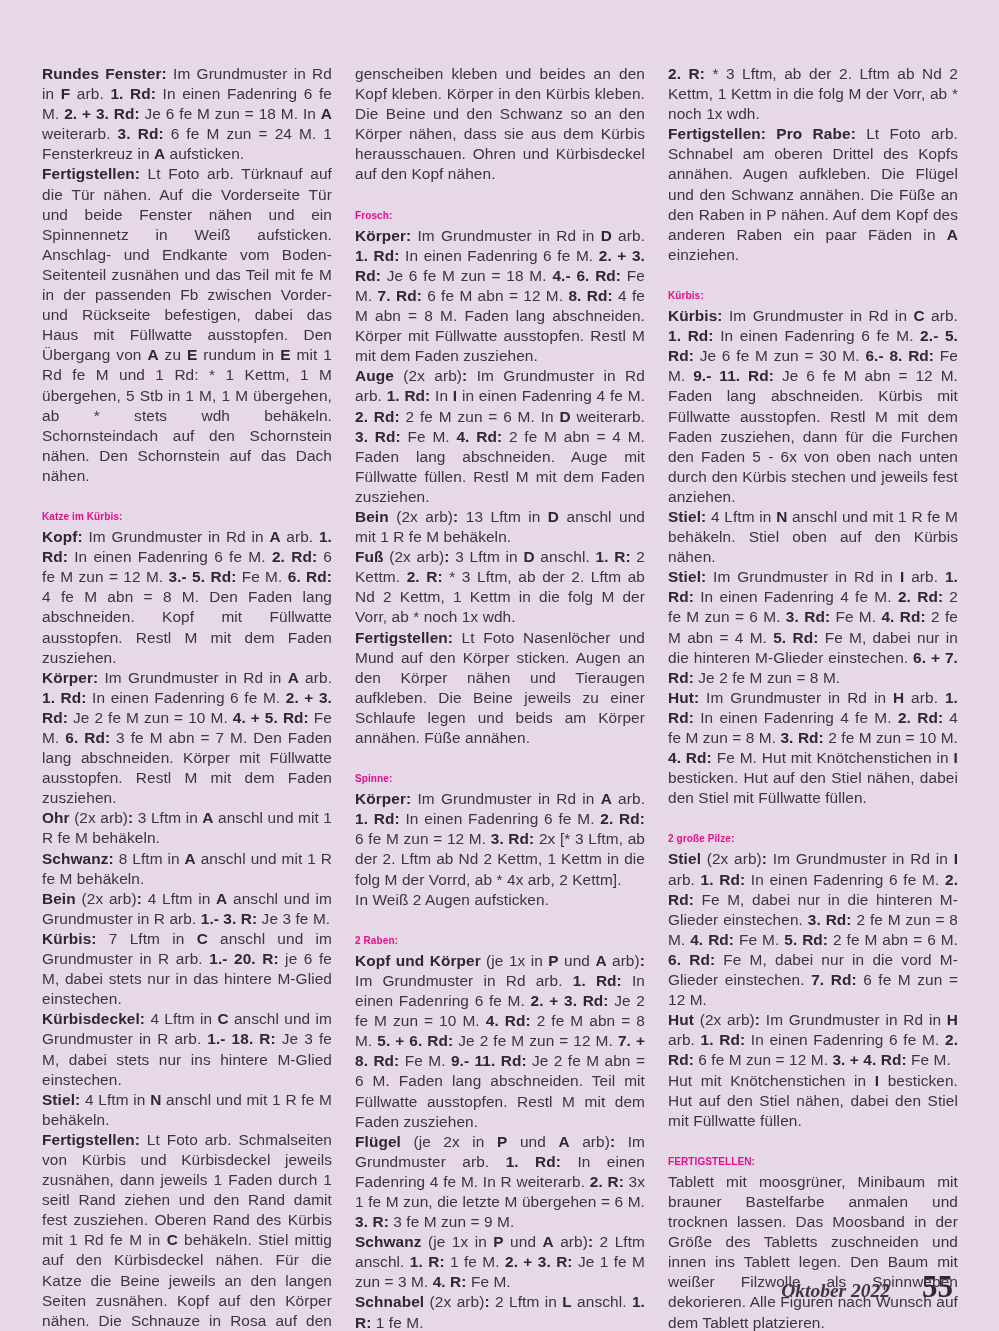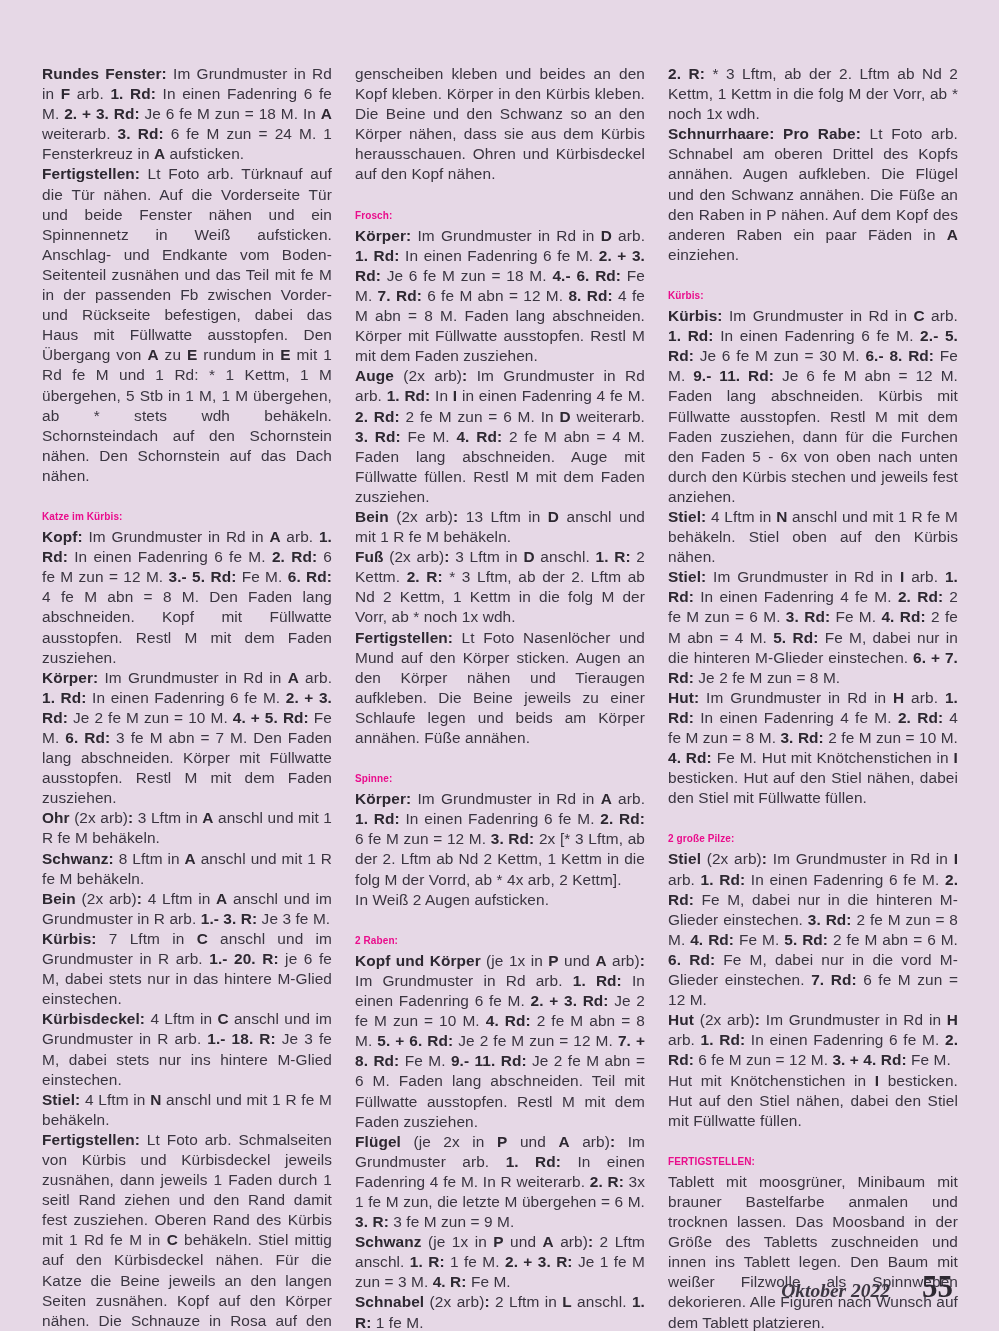--- a/index.html
+++ b/index.html
@@ -90,21 +90,21 @@
         <div class="para"><b>Körper:</b> Im Grundmuster in Rd in <b>A</b> arb. <b>1. Rd:</b> In einen Fadenring 6 fe M. <b>2. Rd:</b> 6 fe M zun = 12 M. <b>3. Rd:</b> 2x [* 3 Lftm, ab der 2. Lftm ab Nd 2 Kettm, 1 Kettm in die folg M der Vorrd, ab * 4x arb, 2 Kettm].</div>
         <div class="para">In Weiß 2 Augen aufsticken.</div>
         <div class="heading">2 Raben:</div>
         <div class="para"><b>Kopf und Körper</b> (je 1x in <b>P</b> und <b>A</b> arb)<b>:</b> Im Grundmuster in Rd arb. <b>1. Rd:</b> In einen Fadenring 6 fe M. <b>2. + 3. Rd:</b> Je 2 fe M zun = 10 M. <b>4. Rd:</b> 2 fe M abn = 8 M. <b>5. + 6. Rd:</b> Je 2 fe M zun = 12 M. <b>7. + 8. Rd:</b> Fe M. <b>9.- 11. Rd:</b> Je 2 fe M abn = 6 M. Faden lang abschneiden. Teil mit Füllwatte ausstopfen. Restl M mit dem Faden zusziehen.</div>
         <div class="para"><b>Flügel</b> (je 2x in <b>P</b> und <b>A</b> arb)<b>:</b> Im Grundmuster arb. <b>1. Rd:</b> In einen Fadenring 4 fe M. In R weiterarb. <b>2. R:</b> 3x 1 fe M zun, die letzte M übergehen = 6 M. <b>3. R:</b> 3 fe M zun = 9 M.</div>
         <div class="para"><b>Schwanz</b> (je 1x in <b>P</b> und <b>A</b> arb)<b>:</b> 2 Lftm anschl. <b>1. R:</b> 1 fe M. <b>2. + 3. R:</b> Je 1 fe M zun = 3 M. <b>4. R:</b> Fe M.</div>
         <div class="para"><b>Schnabel</b> (2x arb)<b>:</b> 2 Lftm in <b>L</b> anschl. <b>1. R:</b> 1 fe M.</div>
       </div>
     <div class="col">
         <div class="para"><b>2. R:</b> * 3 Lftm, ab der 2. Lftm ab Nd 2 Kettm, 1 Kettm in die folg M der Vorr, ab * noch 1x wdh.</div>
-        <div class="para"><b>Schnurrhaare: Pro Rabe:</b> Lt Foto arb. Schnabel am oberen Drittel des Kopfs annähen. Augen aufkleben. Die Flügel und den Schwanz annähen. Die Füße an den Raben in P nähen. Auf dem Kopf des anderen Raben ein paar Fäden in <b>A</b> einziehen.</div>
+        <div class="para"><b>Fertigstellen: Pro Rabe:</b> Lt Foto arb. Schnabel am oberen Drittel des Kopfs annähen. Augen aufkleben. Die Flügel und den Schwanz annähen. Die Füße an den Raben in P nähen. Auf dem Kopf des anderen Raben ein paar Fäden in <b>A</b> einziehen.</div>
         <div class="heading">Kürbis:</div>
         <div class="para"><b>Kürbis:</b> Im Grundmuster in Rd in <b>C</b> arb. <b>1. Rd:</b> In einen Fadenring 6 fe M. <b>2.- 5. Rd:</b> Je 6 fe M zun = 30 M. <b>6.- 8. Rd:</b> Fe M. <b>9.- 11. Rd:</b> Je 6 fe M abn = 12 M. Faden lang abschneiden. Kürbis mit Füllwatte ausstopfen. Restl M mit dem Faden zusziehen, dann für die Furchen den Faden 5 - 6x von oben nach unten durch den Kürbis stechen und jeweils fest anziehen.</div>
         <div class="para"><b>Stiel:</b> 4 Lftm in <b>N</b> anschl und mit 1 R fe M behäkeln. Stiel oben auf den Kürbis nähen.</div>
         <div class="para"><b>Stiel:</b> Im Grundmuster in Rd in <b>I</b> arb. <b>1. Rd:</b> In einen Fadenring 4 fe M. <b>2. Rd:</b> 2 fe M zun = 6 M. <b>3. Rd:</b> Fe M. <b>4. Rd:</b> 2 fe M abn = 4 M. <b>5. Rd:</b> Fe M, dabei nur in die hinteren M-Glieder einstechen. <b>6. + 7. Rd:</b> Je 2 fe M zun = 8 M.</div>
         <div class="para"><b>Hut:</b> Im Grundmuster in Rd in <b>H</b> arb. <b>1. Rd:</b> In einen Fadenring 4 fe M. <b>2. Rd:</b> 4 fe M zun = 8 M. <b>3. Rd:</b> 2 fe M zun = 10 M. <b>4. Rd:</b> Fe M. Hut mit Knötchenstichen in <b>I</b> besticken. Hut auf den Stiel nähen, dabei den Stiel mit Füllwatte füllen.</div>
         <div class="heading">2 große Pilze:</div>
         <div class="para"><b>Stiel</b> (2x arb)<b>:</b> Im Grundmuster in Rd in <b>I</b> arb. <b>1. Rd:</b> In einen Fadenring 6 fe M. <b>2. Rd:</b> Fe M, dabei nur in die hinteren M-Glieder einstechen. <b>3. Rd:</b> 2 fe M zun = 8 M. <b>4. Rd:</b> Fe M. <b>5. Rd:</b> 2 fe M abn = 6 M. <b>6. Rd:</b> Fe M, dabei nur in die vord M-Glieder einstechen. <b>7. Rd:</b> 6 fe M zun = 12 M.</div>
         <div class="para"><b>Hut</b> (2x arb)<b>:</b> Im Grundmuster in Rd in <b>H</b> arb. <b>1. Rd:</b> In einen Fadenring 6 fe M. <b>2. Rd:</b> 6 fe M zun = 12 M. <b>3. + 4. Rd:</b> Fe M.</div>
         <div class="para">Hut mit Knötchenstichen in <b>I</b> besticken. Hut auf den Stiel nähen, dabei den Stiel mit Füllwatte füllen.</div>
         <div class="heading">FERTIGSTELLEN:</div>

